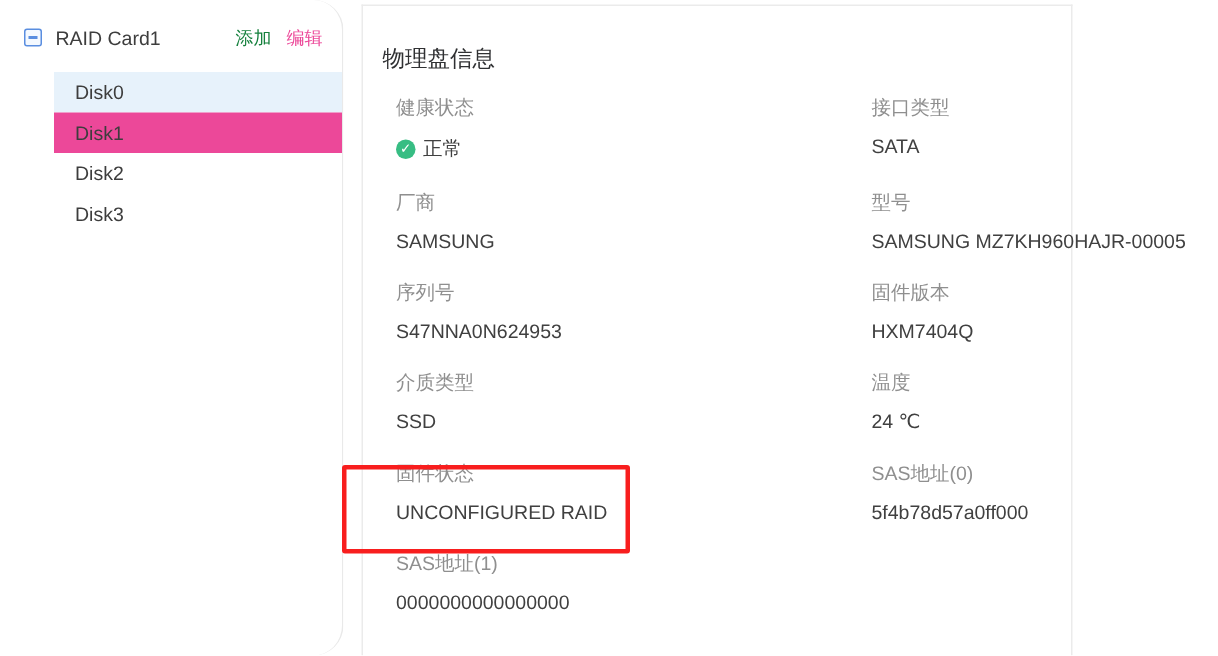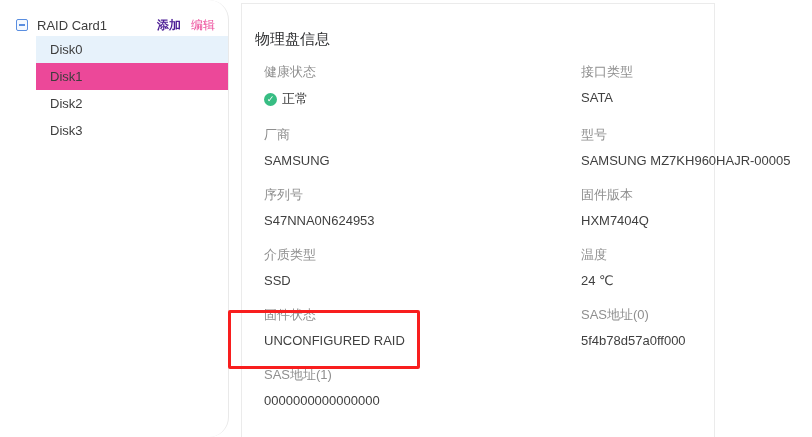--- a/index.html
+++ b/index.html
@@ -17,24 +17,24 @@
   .collapse-box {
     width: 12px; height: 12px; border: 1px solid #5a8ee0; border-radius: 2px;
     background: #f4f9ff; position: relative; flex: 0 0 auto; cursor: pointer;
   }
   .collapse-box::before {
     content: ""; position: absolute; left: 2px; right: 2px; top: 50%;
     height: 2px; margin-top: -1px; background: #5a8ee0;
   }
   .tree-title { font-size: 13px; color: #3d3d3d; margin-left: 9px; flex: 1 1 auto; white-space: nowrap; }
   .tree-actions { display: flex; gap: 10px; font-size: 12px; }
-  .link-add { color: #4c1d95; cursor: pointer; text-decoration: none; font-weight: bold; }
+  .link-add { color: #15803d; cursor: pointer; text-decoration: none; }
   .link-edit { color: #ec4899; cursor: pointer; text-decoration: none; }
 
-  .disk-list { }
+  .disk-list { margin-top: 12px; }
   .disk-item {
     height: 27px; line-height: 27px; font-size: 13px; color: #3d3d3d;
     padding-left: 14px; margin-left: 36px; cursor: pointer; white-space: nowrap;
   }
   .disk-item.selected { background: #e7f2fb; }
   .disk-item.tinted   { background: #ec4899; }
 
   
   .main-panel {
     position: absolute; left: 241px; top: 3px; width: 474px; height: 434px;

